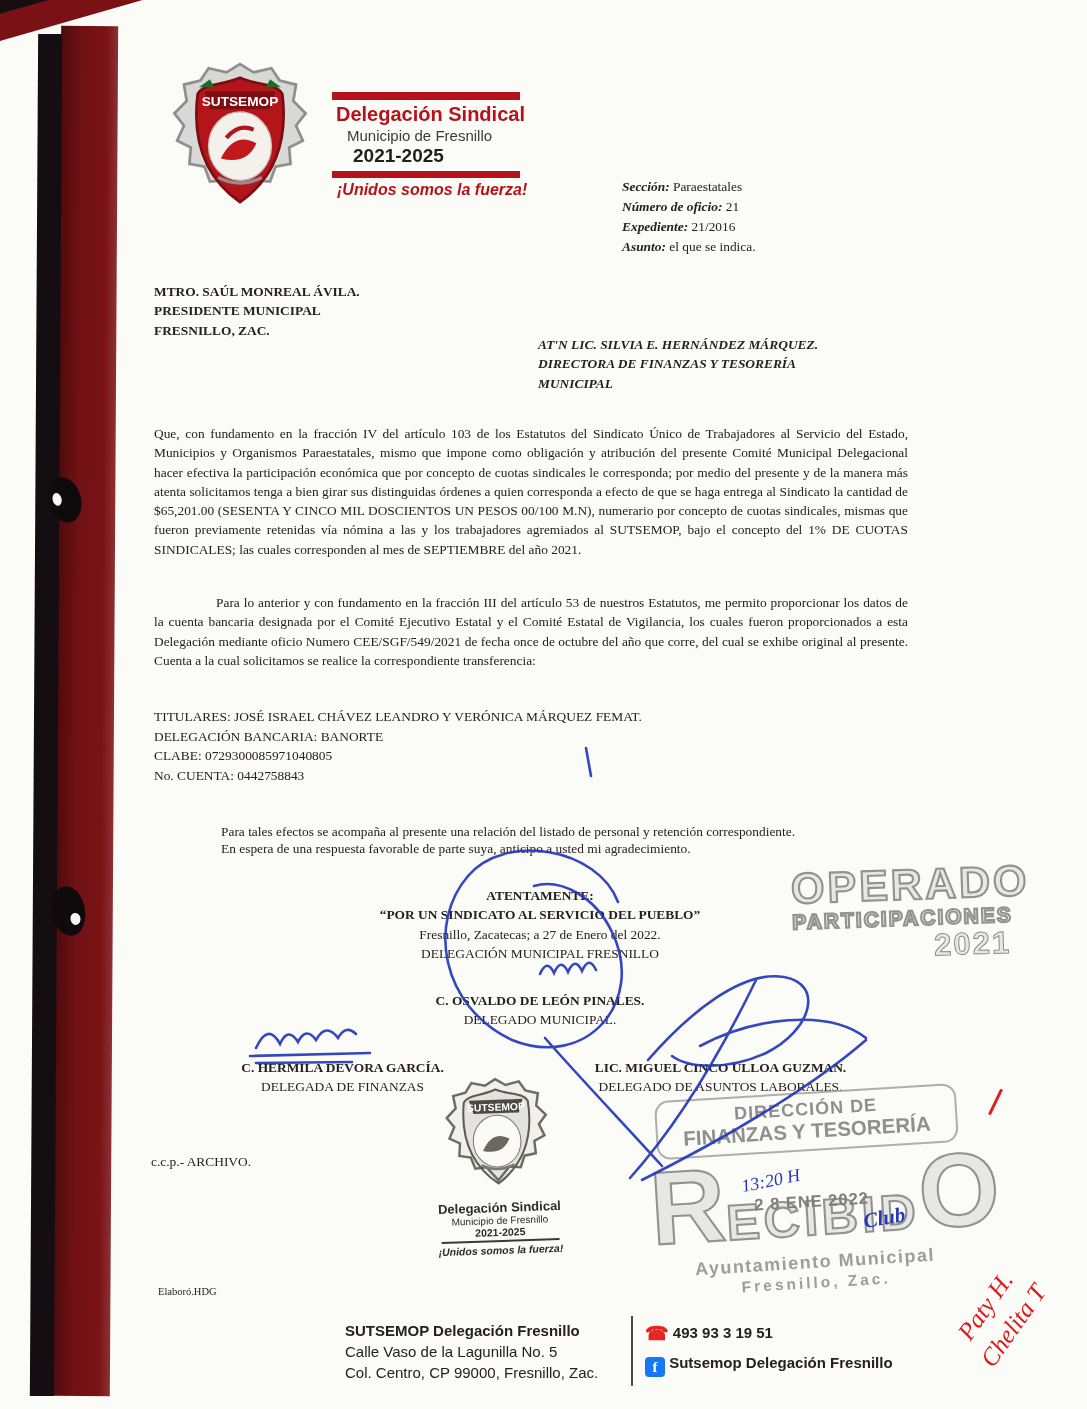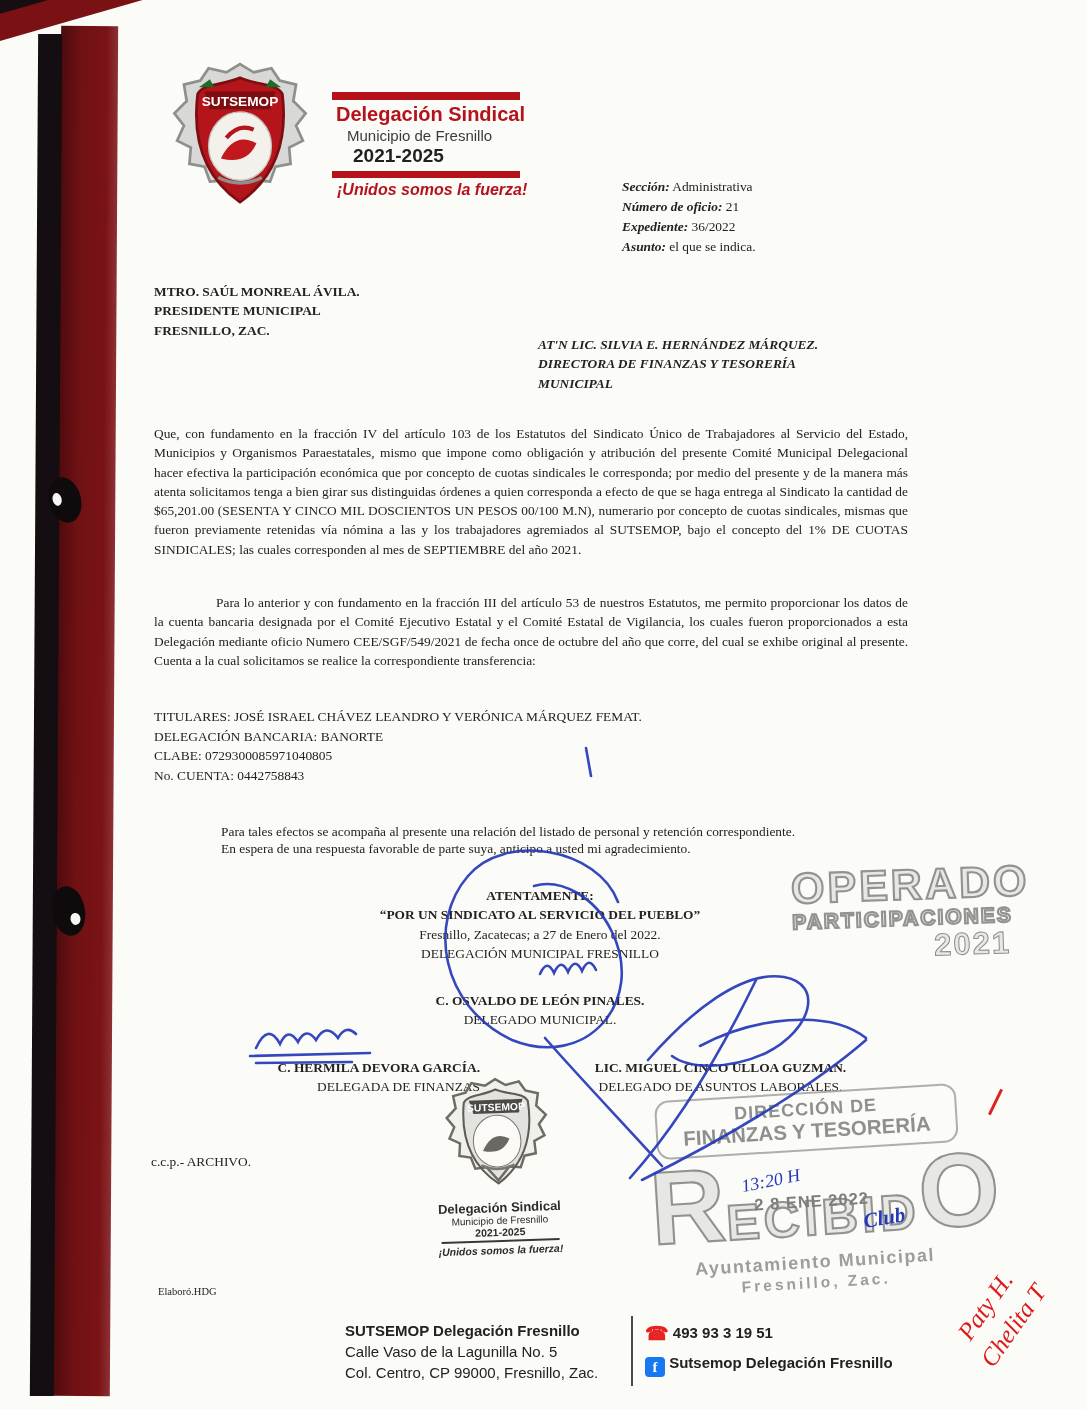--- a/index.html
+++ b/index.html
@@ -96,23 +96,23 @@
   </div>
 
   <div class="abs redbar" style="left:332px; top:92px; width:188px; height:8px;"></div>
   <div class="abs sans b red" style="left:336px; top:103px; font-size:20px;">Delegación Sindical</div>
   <div class="abs sans" style="left:347px; top:127px; font-size:15px; color:#3d3a38;">Municipio de Fresnillo</div>
   <div class="abs sans b" style="left:353px; top:145px; font-size:19px; color:#221f1d;">2021-2025</div>
   <div class="abs redbar" style="left:332px; top:171px; width:188px; height:7px;"></div>
   <div class="abs sans b i red" style="left:337px; top:181px; font-size:16px;">¡Unidos somos la fuerza!</div>
 
   <div class="abs t13" style="left:622px; top:177px; line-height:20px;">
-    <div class="meta-line"><span class="lbl">Sección:</span> <span>Administrativa</span></div>
+    <div class="meta-line"><span class="lbl">Sección:</span> <span>Paraestatales</span></div>
     <div class="meta-line"><span class="lbl">Número de oficio:</span> <span>21</span></div>
-    <div class="meta-line"><span class="lbl">Expediente:</span> <span>36/2022</span></div>
+    <div class="meta-line"><span class="lbl">Expediente:</span> <span>21/2016</span></div>
     <div class="meta-line"><span class="lbl">Asunto:</span> <span>el que se indica.</span></div>
   </div>
 
   <div class="abs t13 b" style="left:154px; top:282px;">
     <div>MTRO. SAÚL MONREAL ÁVILA.</div>
     <div>PRESIDENTE MUNICIPAL</div>
     <div>FRESNILLO, ZAC.</div>
   </div>
 
   <div class="abs t13 b" style="left:538px; top:335px;font-style:italic;">
@@ -145,21 +145,21 @@
     <div class="l1">OPERADO</div>
     <div class="l2">PARTICIPACIONES</div>
     <div class="l3">2021</div>
   </div>
 
   <div class="abs t13 ctr" style="left:380px; top:991px; width:320px;">
     <div class="b">C. OSVALDO DE LEÓN PINALES.</div>
     <div>DELEGADO MUNICIPAL.</div>
   </div>
 
-  <div class="abs t13 ctr" style="left:205px; top:1058px; width:275px;text-align:right;">
+  <div class="abs t13 ctr" style="left:205px; top:1058px; width:275px;">
     <div class="b">C. HERMILA DEVORA GARCÍA.</div>
     <div>DELEGADA DE FINANZAS</div>
   </div>
 
   <div class="abs t13 ctr" style="left:558px; top:1058px; width:325px;">
     <div class="b">LIC. MIGUEL CINCO ULLOA GUZMAN.</div>
     <div>DELEGADO DE ASUNTOS LABORALES.</div>
   </div>
 
   <div class="abs t13" style="left:151px; top:1152px;font-family:Liberation Serif, serif;">c.c.p.- ARCHIVO.</div>

